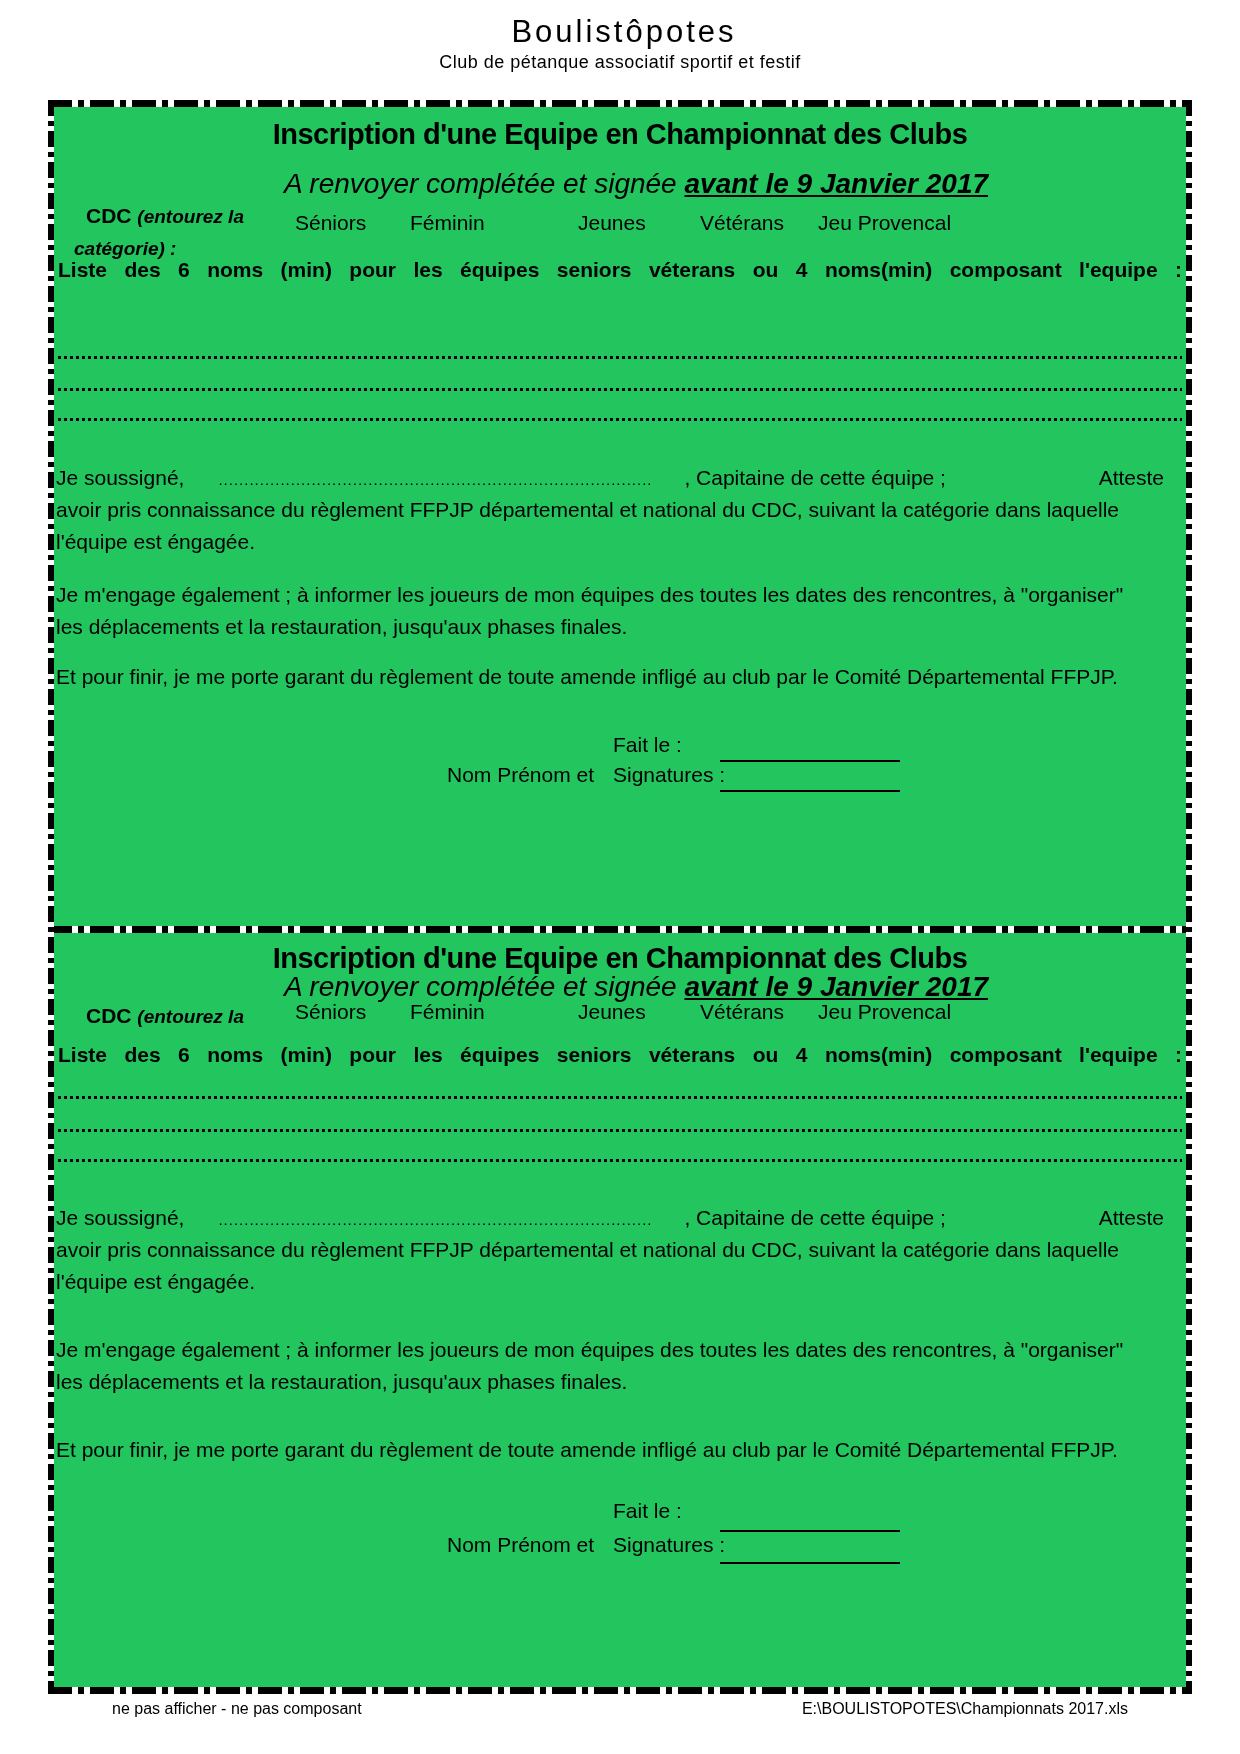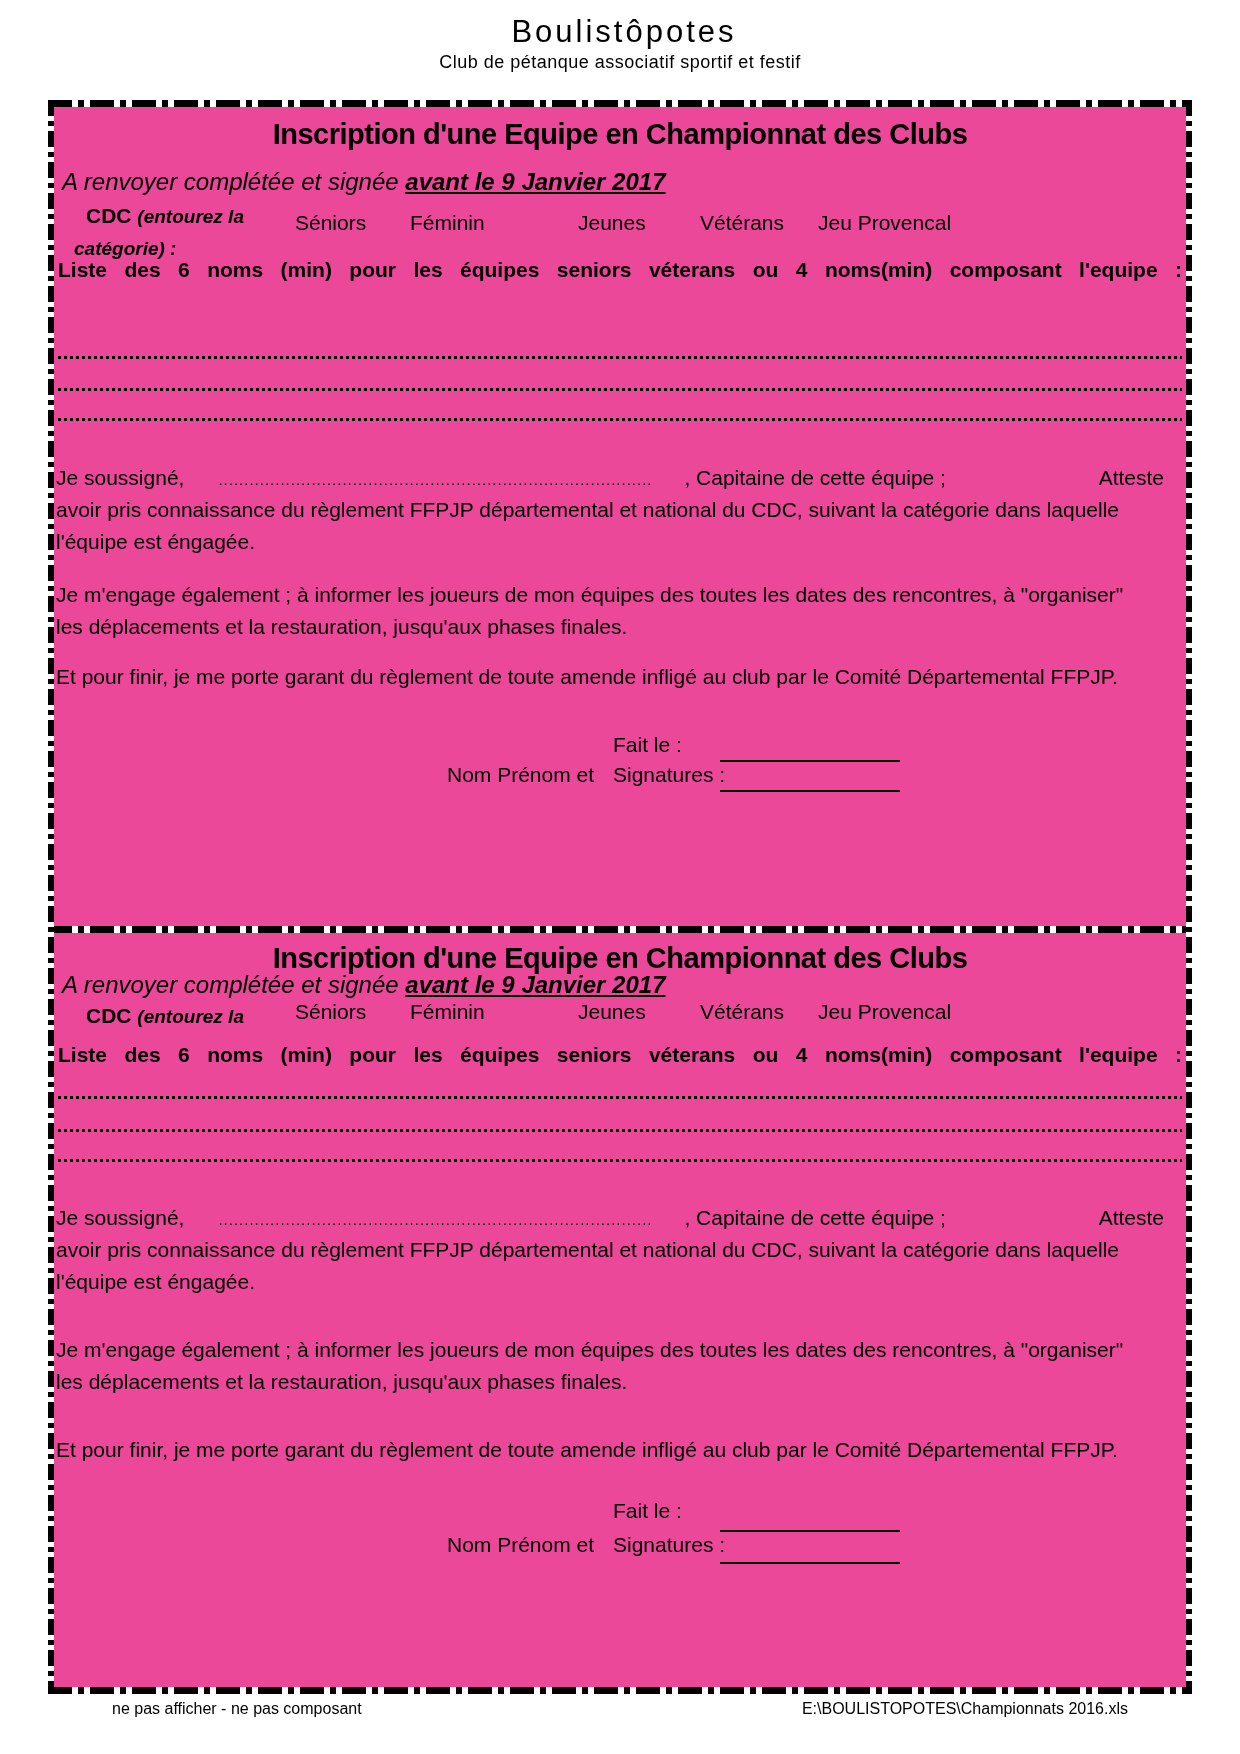--- a/index.html
+++ b/index.html
@@ -4,38 +4,38 @@
 <style>
   * { margin:0; padding:0; box-sizing:border-box; }
   html,body { width:1240px; height:1754px; background:#fff; color:#000;
     font-family:"Liberation Sans", sans-serif; position:relative; overflow:hidden; }
 
   .page-title { position:absolute; top:14px; left:4px; width:100%; text-align:center;
     font-size:31px; letter-spacing:3px; }
   .page-subtitle { position:absolute; top:52px; left:0; width:100%; text-align:center;
     font-size:18px; letter-spacing:.5px; }
 
-  .formbox { position:absolute; left:48px; top:100px; width:1144px; height:1594px; background:#ec4899;text-decoration:underline; }
+  .formbox { position:absolute; left:48px; top:100px; width:1144px; height:1594px; background:#22c55e;text-decoration:underline; }
   .b-h { position:absolute; left:0; right:0; height:7px;
     background:repeating-linear-gradient(90deg,#000 0 24px,#fff 24px 30px,#000 30px 36px,#fff 36px 42px); }
   .b-top { top:0; }
   .b-bottom { bottom:0; }
   .b-divider { top:826px; }
   .b-v { position:absolute; top:0; bottom:0; width:6px;
     background:repeating-linear-gradient(180deg,#000 0 16px,#fff 16px 21px,#000 21px 26px,#fff 26px 31px); }
   .b-left { left:0; }
   .b-right { right:0; }
 
   .section { position:absolute; left:6px; width:1132px; }
   .sec1 { top:7px; height:819px; }
   .sec2 { top:833px; height:754px; }
 
   .abs { position:absolute; }
   .sec-title { left:0; width:100%; text-align:center; font-size:29px; font-weight:bold; letter-spacing:-.5px; }
-  .sec-sub { left:8px; width:100%; text-align:left; font-size:24px; font-style:italic; }
+  .sec-sub { left:16px; width:100%; text-align:center; font-size:28px; font-style:italic; }
   .sec-sub .deadline { font-weight:bold; text-decoration:underline; }
 
   .cdc { left:20px; width:230px; font-size:19px; font-weight:bold; font-style:italic; line-height:32px; }
   .cdc .cdc-b { font-style:normal; font-size:21px;margin-left:12px; }
   .cdc .l2 { display:block; text-align:left; }
   .cat { font-size:21px; white-space:nowrap; }
 
   .list-line { left:4px; right:4px; font-size:21px; font-weight:bold;
     text-align:justify; -moz-text-align-last:justify; text-align-last:justify; }
 
@@ -136,14 +136,14 @@
     <div class="abs lbl fait-lbl" style="top:566px">Fait le :</div>
     <div class="abs wline" style="top:597px"></div>
     <div class="abs lbl sig-lbl" style="top:600px">Signatures :</div>
     <div class="abs lbl np-lbl" style="top:600px">Nom Prénom et</div>
     <div class="abs wline" style="top:629px"></div>
   </div>
 </div>
 
 <div class="footer">
   <span>ne pas afficher - ne pas composant</span>
-  <span>E:\BOULISTOPOTES\Championnats 2016.xls</span>
+  <span>E:\BOULISTOPOTES\Championnats 2017.xls</span>
 </div>
 
 </body></html>

